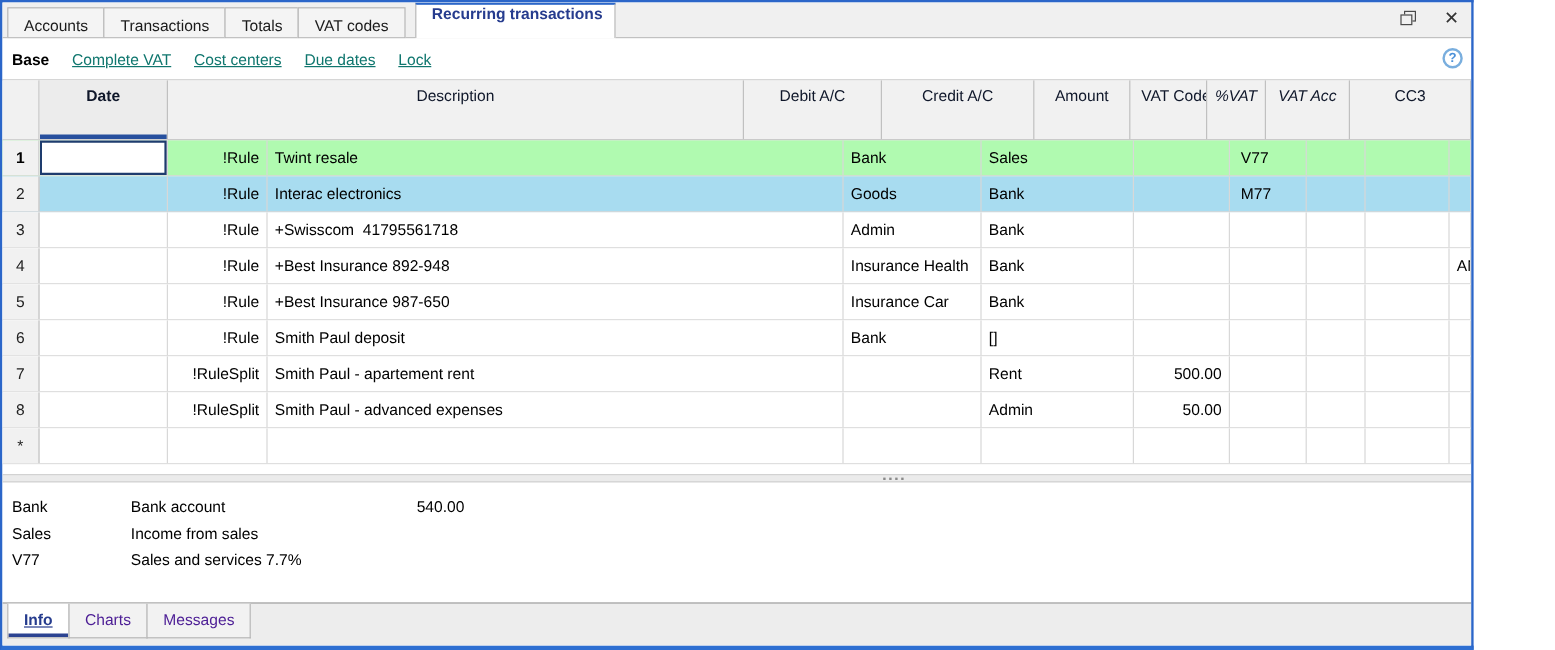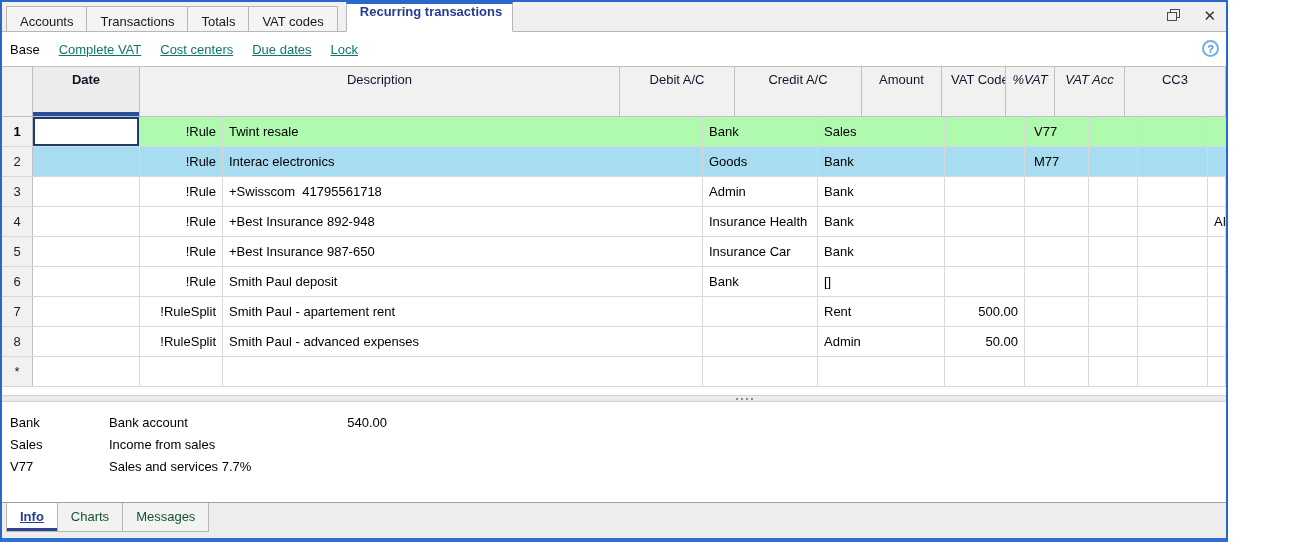--- a/index.html
+++ b/index.html
@@ -32,21 +32,21 @@
   .restore { position:relative; width:14px; height:13px; display:inline-block; }
   .restore .sq1 { position:absolute; left:3px; top:0; width:10px; height:9px; border:1px solid #4a4a4a; background:#f0f0f0; }
   .restore .sq2 { position:absolute; left:0; top:3px; width:10px; height:9px; border:1px solid #4a4a4a; background:#f0f0f0; }
   .wclose { font-size:15px; color:#333; line-height:1; }
   
   .toolbar {
     height:34px; background:#fff; display:flex; align-items:center;
     padding-left:8px; gap:19px; position:relative; flex:none; font-size:13px;
   }
   .view-link { color:#0f766e; text-decoration:underline; cursor:pointer; white-space:nowrap; }
-  .view-link.active { color:#000; text-decoration:none; font-weight:normal; }
+  .view-link.active { color:#000; text-decoration:none; font-weight:bold; }
   .help { position:absolute; right:7px; top:8px; width:17px; height:17px; border:2px solid #79aede;
           border-radius:50%; color:#4a90d9; font-size:11px; font-weight:bold;
           display:flex; align-items:center; justify-content:center; }
   
   .tbl { flex:none; border-top:1px solid #c0c0c0; }
   .hdr-row { display:flex; height:50px; background:#f1f1f1; border-bottom:1px solid #c0c0c0; font-size:13px; color:#0f172a; }
   .hc { border-right:1px solid #c0c0c0; padding-top:5px; text-align:center; overflow:hidden; white-space:nowrap; }
   .hc.sel { font-weight:bold; background:#ececec; box-shadow: inset 0 -4px 0 #27509e; }
   .hc.it { font-style:italic; }
   .row { display:flex; height:30px; border-bottom:1px solid #d8d8d8; background:#fff; font-size:13px; color:#000; }
@@ -77,21 +77,21 @@
   
   .info { flex:1; background:#fff; padding:9px 8px 0 8px; font-size:13px; overflow:hidden; }
   .iline { display:flex; height:22px; align-items:center; }
   .icode { width:99px; }
   .idesc { width:190px; }
   .iamt  { width:88px; text-align:right; }
   
   .btabbar { height:36px; background:#ededed; border-top:1px solid #9f9f9f;
              display:flex; align-items:flex-start; flex:none; }
   .btab { padding:6px 13px 7px 13px; background:#f2f2f2; border:1px solid #b6b6b6; border-top:none;
-          font-size:13px; color:#14532d; margin-left:-1px; }
+          font-size:13px; color:#4c1d95; margin-left:-1px; }
   .btab:first-child { margin-left:4px; }
   .btab.active { background:#fff; color:#263c8e; font-weight:bold;
                  box-shadow: inset 0 -3px 0 #2c4391; text-decoration: underline; }
 </style>
 </head>
 <body>
 
 <div class="win">
 
   <div class="tabbar">

